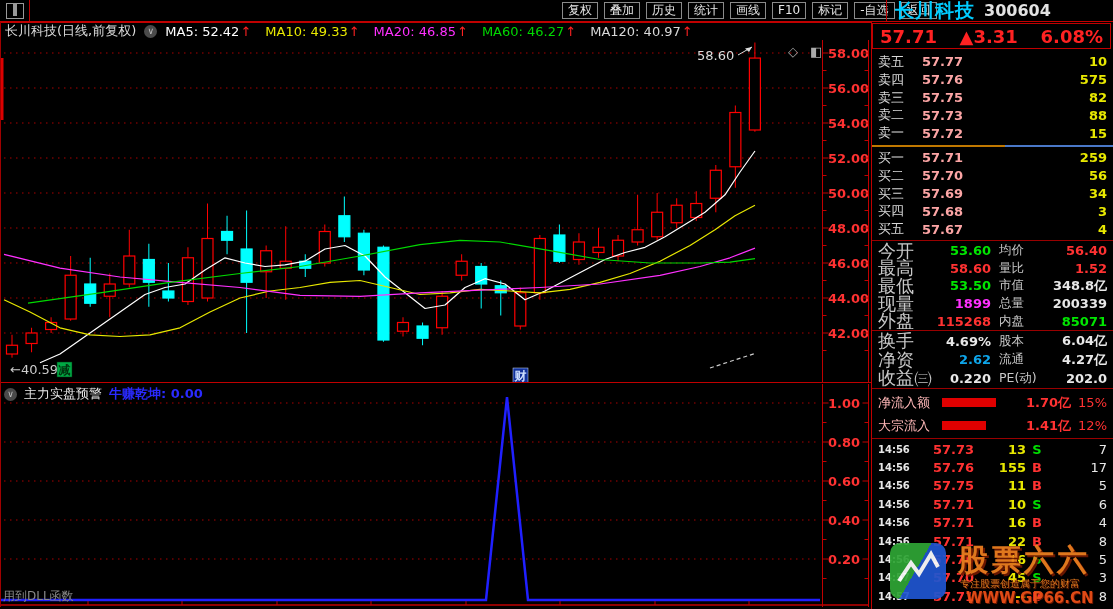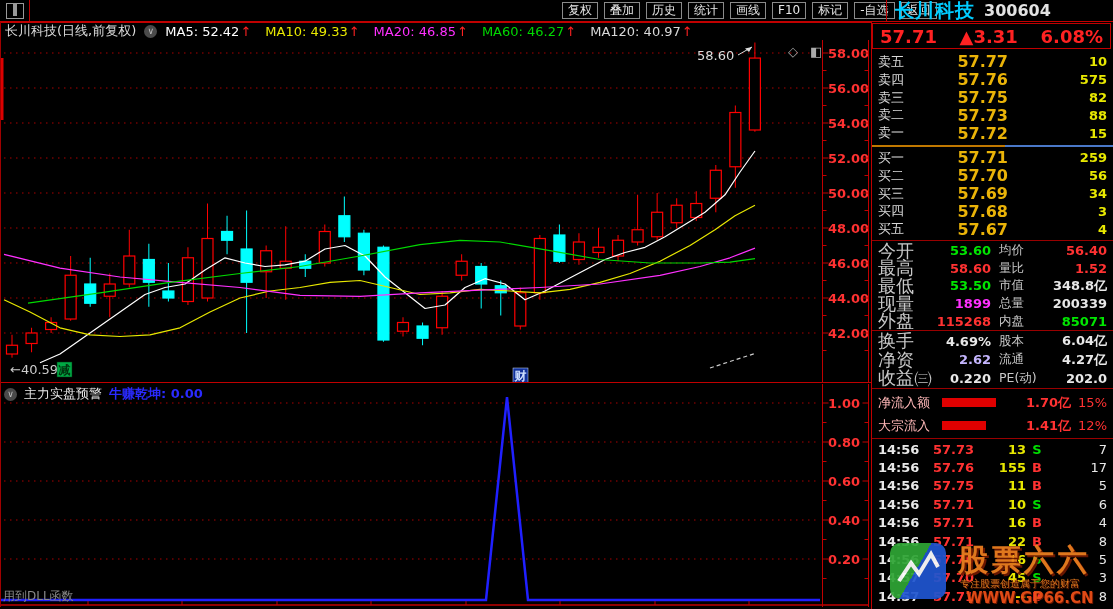--- a/index.html
+++ b/index.html
@@ -35,21 +35,21 @@
   #split-h{position:absolute;left:0;top:382px;width:871px;height:1px;background:#c00000;}
   #edge-l{position:absolute;left:0;top:22px;width:1px;height:585px;background:#a00000;}
   #edge-r{position:absolute;left:1112px;top:22px;width:1px;height:587px;background:#a00000;}
   
   #right{position:absolute;left:872px;top:22px;width:241px;height:587px;background:#000;}
   #quote-box{position:absolute;left:0;top:1px;width:239px;height:26px;border:1px solid #c00000;
              display:flex;align-items:center;justify-content:space-between;padding:0 7px;box-sizing:border-box;}
   #quote-box span{color:#ff2222;font-weight:bold;font-size:18px;}
   .ob-row{display:flex;align-items:center;height:17.8px;padding:0 6px;}
   .ob-label{color:#d8d8d8;font-size:13px;width:44px;}
-  .ob-price{color:#eab308;font-size:16px;font-weight:bold;width:86px;text-align:right;}
+  .ob-price{color:#fca5a5;font-size:13px;font-weight:bold;width:86px;text-align:left;}
   .ob-vol{color:#e8e800;font-size:13px;font-weight:bold;flex:1;text-align:right;}
   #sell-rows{position:absolute;left:0;top:31px;width:241px;}
   #sb-divider{position:absolute;left:0;top:123px;width:241px;height:2px;
               background:linear-gradient(to right,#c07800 0%,#c07800 55%,#4a78c8 55%,#4a78c8 100%);}
   #buy-rows{position:absolute;left:0;top:127px;width:241px;}
   .hline{position:absolute;left:0;width:241px;height:1px;background:#990000;}
   #info-grid{position:absolute;left:0;top:220px;width:241px;}
   .info-row{display:flex;align-items:center;height:17.6px;padding:0 6px;}
   .i-l{color:#c8c8c8;font-size:18px;width:47px;white-space:nowrap;}
   .i-v{font-size:13px;font-weight:bold;width:66px;text-align:right;white-space:nowrap;}
@@ -58,21 +58,21 @@
   #fin-grid{position:absolute;left:0;top:310px;width:241px;}
   #fin-grid .info-row{height:18.6px;}
   #flow-rows{position:absolute;left:0;top:369px;width:241px;}
   .flow-row{display:flex;align-items:center;height:23px;padding:0 6px;}
   .f-l{color:#ffb8b8;font-size:13px;width:60px;white-space:nowrap;}
   .f-bar{height:9px;background:#e00000;margin-left:4px;}
   .f-v{color:#ff3232;font-size:13px;font-weight:bold;flex:1;text-align:right;}
   .f-p{color:#ff3232;font-size:13px;font-weight:normal;width:36px;text-align:right;}
   #tick-rows{position:absolute;left:0;top:418px;width:241px;height:169px;overflow:hidden;}
   .tick-row{display:flex;align-items:center;height:18.4px;padding:0 6px;}
-  .t-time{color:#e8e8e8;font-size:13px;font-weight:bold;width:40px;}
+  .t-time{color:#e8e8e8;font-size:10px;font-weight:bold;width:40px;}
   .t-price{color:#ff3232;font-size:13px;font-weight:bold;width:56px;text-align:right;}
   .t-vol{color:#e8e800;font-size:13px;font-weight:bold;width:52px;text-align:right;}
   .t-dir{font-size:13px;font-weight:bold;width:22px;text-align:center;}
   .t-cnt{color:#e8e8e8;font-size:13px;flex:1;text-align:right;}
   
   #watermark{position:absolute;left:884px;top:540px;width:228px;height:67px;z-index:6;opacity:.93;}
   #wm-logo{position:absolute;left:6px;top:3px;width:56px;height:56px;border-radius:10px;
            background:linear-gradient(120deg,#2fa535 0%,#2fa535 47%,#2056d0 47%,#2056d0 100%);}
   #wm-title{position:absolute;left:74px;top:0px;font-size:30px;font-weight:bold;color:#f08020;
             letter-spacing:3px;text-shadow:2px 2px 0 #701800;white-space:nowrap;}
@@ -428,21 +428,21 @@
     <div class="hline" style="top:308px"></div>
     <div id="fin-grid">
         <div class="info-row">
           <span class="i-l">换手</span>
           <span class="i-v" style="color: rgb(232, 232, 232);">4.69%</span>
           <span class="i-l2">股本</span>
           <span class="i-v2" style="color: rgb(232, 232, 232);">6.04亿</span>
         </div>
         <div class="info-row">
           <span class="i-l">净资</span>
-          <span class="i-v" style="color: #c4b5fd;">2.62</span>
+          <span class="i-v" style="color: #0ea5e9;">2.62</span>
           <span class="i-l2">流通</span>
           <span class="i-v2" style="color: rgb(232, 232, 232);">4.27亿</span>
         </div>
         <div class="info-row">
           <span class="i-l">收益㈢</span>
           <span class="i-v" style="color: rgb(232, 232, 232);">0.220</span>
           <span class="i-l2">PE(动)</span>
           <span class="i-v2" style="color: rgb(232, 232, 232);">202.0</span>
         </div>
       </div>

